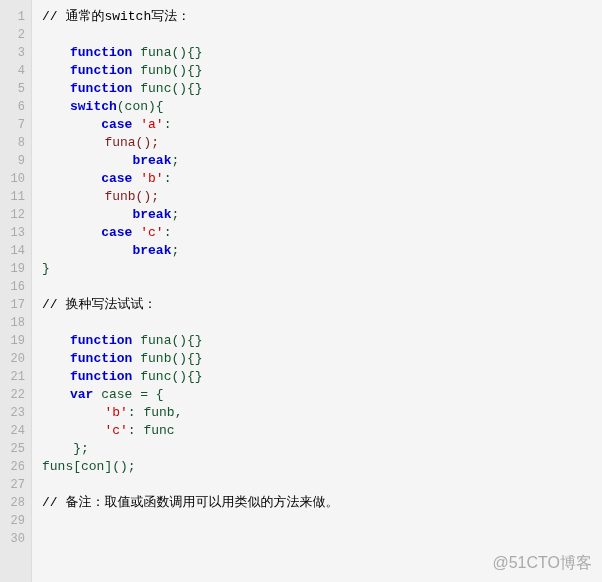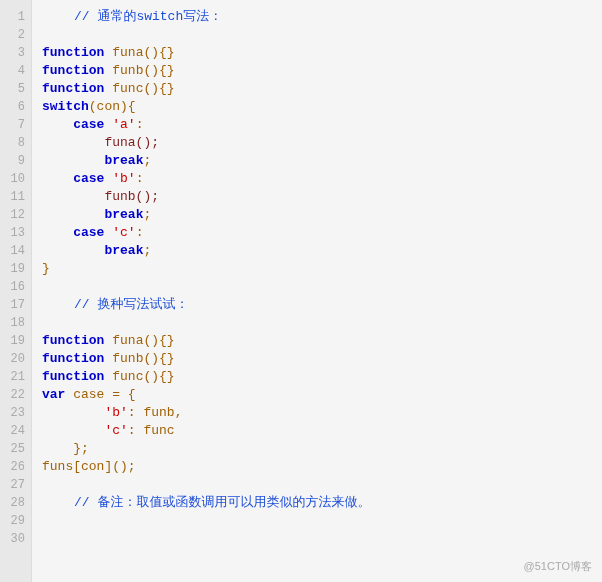--- a/index.html
+++ b/index.html
@@ -51,45 +51,45 @@
     .code-line {
       display: block;
       height: 18px;
       line-height: 18px;
       white-space: pre;
     }
 
     .kw-blue {
       color: #0000cc;
       font-weight: bold;
+      margin-left: 28px;
     }
 
     .str-red {
       color: #cc0000;
     }
 
     .comment {
-      color: #1d4ed8;
-      margin-left: 32px;
+      color: #000000;
     }
 
     .fn-teal {
       color: #7f1d1d;
     }
 
     .normal {
-      color: #a16207;
+      color: #14532d;
     }
 
     .watermark {
       position: absolute;
       bottom: 8px;
       right: 10px;
       color: #aaa;
-      font-size: 11px;
+      font-size: 16px;
       font-family: Arial, sans-serif;
     }
   </style>
 </head>
 <body>
 
 <div class="code-container">
   <div class="line-numbers">
     <span class="line-number">1</span>
     <span class="line-number">2</span>

